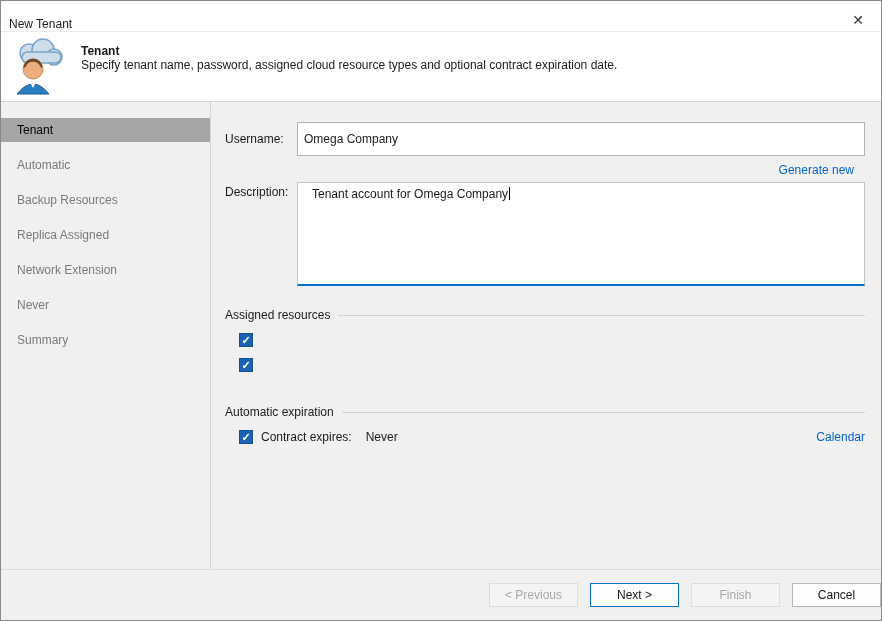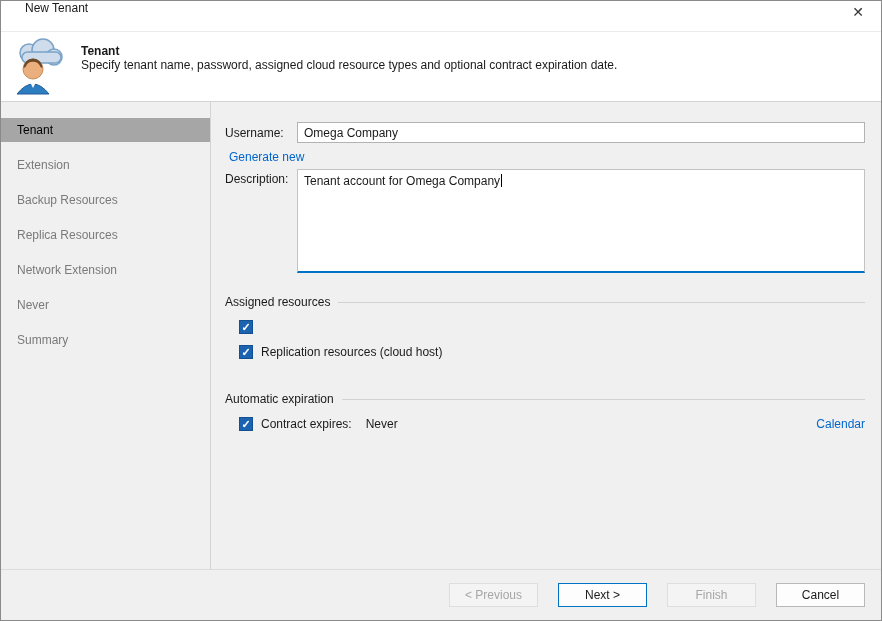--- a/index.html
+++ b/index.html
@@ -2,53 +2,53 @@
 <html style="--accent: #0072c6; --link: #0066cc; --checkbox: #1b62b1; --sidebar_active: #a6a6a6;"><head>
 <meta charset="utf-8">
 <style>
   html,body{margin:0;padding:0;background:#ffffff;}
   .window{
     width:882px;height:621px;box-sizing:border-box;
     border:1px solid #8a8a8a;display:flex;flex-direction:column;
     font-family:"Liberation Sans",sans-serif;font-size:12px;color:#1a1a1a;background:#fff;
   }
   
-  .titlebar{height:30px;flex:0 0 auto;display:flex;align-items:flex-start;padding:0 12px 0 24px;border-bottom:1px solid #ececec;background:#fff;}
+  .titlebar{height:30px;flex:0 0 auto;display:flex;align-items:flex-end;padding:0 12px 0 8px;border-bottom:1px solid #ececec;background:#fff;}
   .titlebar .title{flex:1;}
   .close{width:22px;height:22px;display:flex;align-items:center;justify-content:center;font-size:14px;color:#333;cursor:pointer;}
   
   .header{height:70px;flex:0 0 auto;display:flex;align-items:flex-start;padding:4px 10px 0 8px;border-bottom:1px solid #d4d4d4;background:#fff;box-sizing:border-box;}
   .header-icon{width:58px;height:60px;margin:2px 14px 0 0;flex:0 0 auto;}
   .header-title{font-weight:bold;margin-top:8px;}
   .header-sub{}
   
   .body{flex:1;display:flex;min-height:0;background:#f0f0f0;}
   .sidebar{width:210px;flex:0 0 auto;box-sizing:border-box;border-right:1px solid #d4d4d4;padding-top:16px;background:#f0f0f0;}
   .side-item{height:24px;line-height:24px;padding-left:16px;margin-bottom:11px;color:#7a7a7a;cursor:default;}
   .side-item.active{background:var(--sidebar_active,#a6a6a6);color:#000;}
   .content{flex:1;min-width:0;box-sizing:border-box;padding:20px 16px 0 14px;display:flex;flex-direction:column;}
   .form-row{display:flex;align-items:center;margin-bottom:6px;}
   .flabel{width:72px;flex:0 0 auto;}
-  .text-input{flex:1;height:21px;box-sizing:border-box;border:1px solid #b3b3b3;background:#fff;padding:8px 6px;font:inherit;color:#1a1a1a;}
+  .text-input{flex:1;height:34px;box-sizing:border-box;border:1px solid #b3b3b3;background:#fff;padding:8px 6px;font:inherit;color:#1a1a1a;}
   .password-input{border-bottom-color:#6e6e6e;letter-spacing:1px;}
-  .link-row{text-align:left;margin:1px 4px 5px;}
+  .link-row{text-align:right;margin:1px 11px 5px;}
   .link{color:var(--link,#0066cc);cursor:pointer;text-decoration:none;}
   .desc-row{display:flex;align-items:flex-start;margin-bottom:0;}
   .desc-row .flabel{padding-top:3px;}
-  .textarea{flex:1;height:104px;box-sizing:border-box;background:#fff;border:1px solid #c3c3c3;border-bottom:2px solid var(--accent,#0072c6);padding:4px 6px;cursor:text;overflow:hidden;}
+  .textarea{flex:1;height:104px;box-sizing:border-box;background:#fff;border:1px solid #c3c3c3;border-bottom:2px solid var(--accent,#0072c6);padding:4px 14px;cursor:text;overflow:hidden;}
   .caret{display:inline-block;width:1px;height:13px;background:#000;vertical-align:-2px;margin-left:1px;}
   .section{display:flex;align-items:center;margin-top:22px;margin-bottom:11px;text-align:center;}
   .section .line{flex:1;height:1px;background:#d2d2d2;margin-left:8px;}
   .check-row{display:flex;align-items:center;padding-left:14px;margin-bottom:11px;}
   .checkbox{width:14px;height:14px;flex:0 0 auto;box-sizing:border-box;background:var(--checkbox,#1b62b1);border:1px solid #14508f;display:inline-flex;align-items:center;justify-content:center;margin-right:8px;cursor:pointer;}
   .checkbox .mark{color:#fff;font-size:11px;line-height:1;font-weight:bold;}
   .expires-value{margin-left:14px;}
   .check-row .link{margin-left:auto;}
   
-  .footer{height:51px;flex:0 0 auto;box-sizing:border-box;background:#f0f0f0;border-top:1px solid #dcdcdc;display:flex;align-items:center;justify-content:flex-end;gap:20px;padding-right:16px;}
+  .footer{height:51px;flex:0 0 auto;box-sizing:border-box;background:#f0f0f0;border-top:1px solid #dcdcdc;display:flex;align-items:center;justify-content:flex-end;gap:12px;}
   .btn{min-width:89px;height:24px;box-sizing:border-box;font:inherit;background:#fdfdfd;border:1px solid #b8b8b8;color:#1a1a1a;cursor:pointer;}
   .btn.primary{border-color:var(--accent,#0072c6);}
   .btn.disabled{color:#a6a6a6;background:#f4f4f4;border-color:#dedede;cursor:default;}
 </style>
 </head>
 <body>
 
 <div class="window">
 
   <div class="titlebar">
@@ -74,23 +74,23 @@
     <div>
       <div class="header-title">Tenant</div>
       <div class="header-sub">Specify tenant name, password, assigned cloud resource types and optional contract expiration date.</div>
     </div>
   </div>
 
   <div class="body">
 
     <div class="sidebar">
       <div class="side-item active">Tenant</div>
-      <div class="side-item">Extension</div>
+      <div class="side-item">Automatic</div>
       <div class="side-item">Backup Resources</div>
-      <div class="side-item">Replica Resources</div>
+      <div class="side-item">Replica Assigned</div>
       <div class="side-item">Network Extension</div>
       <div class="side-item">Never</div>
       <div class="side-item">Summary</div>
     </div>
 
     <div class="content">
 
       <div class="form-row">
         <label class="flabel">Username:</label>
         <input class="text-input" type="text" value="Omega Company" style="">
@@ -116,21 +116,20 @@
       <div class="check-row">
         <span class="checkbox">
             <span class="mark">✓</span>
           </span>
       </div>
 
       <div class="check-row">
         <span class="checkbox">
             <span class="mark">✓</span>
           </span>
-        <span>Replication resources (cloud host)</span>
       </div>
 
       <div class="section">
         <span>Automatic expiration</span>
         <div class="line"></div>
       </div>
 
       <div class="check-row">
         <span class="checkbox">
             <span class="mark">✓</span>

